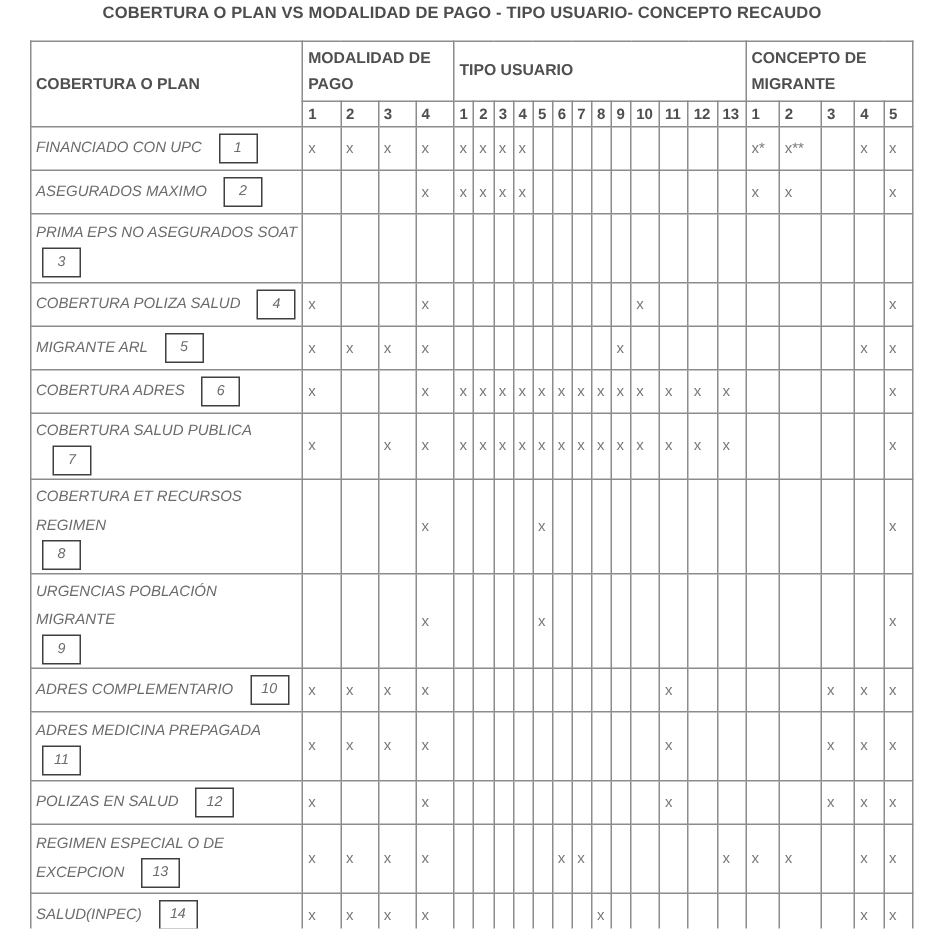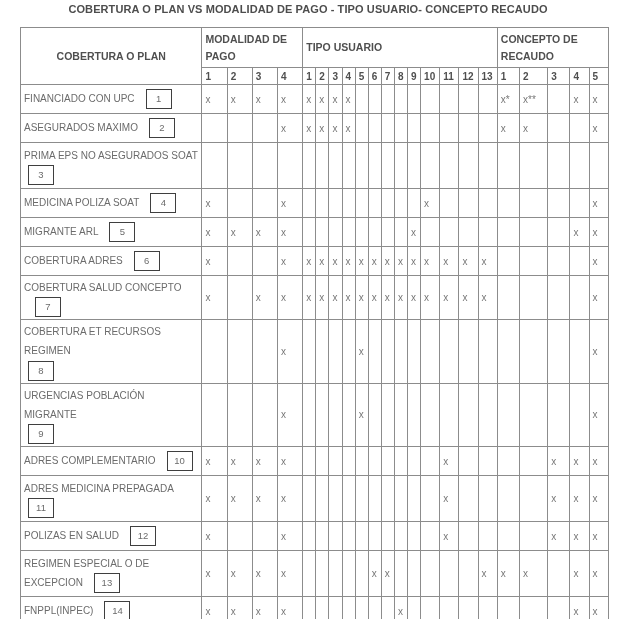--- a/index.html
+++ b/index.html
@@ -28,21 +28,21 @@
     width: 589px;
   }
   table.matrix th, table.matrix td {
     border: 1px solid #8c8c8c;
     padding: 2px 3px;
     vertical-align: middle;
     overflow: hidden;
     box-sizing: border-box;
   }
   th.label-h {
-    text-align: center;
+    text-align: left;
     font-size: 10.5px;
     font-weight: bold;
     color: #4f4f4f;
     padding-left: 5px;
   }
   th.group-h {
     text-align: left;
     font-size: 10.5px;
     font-weight: bold;
     color: #4f4f4f;
@@ -57,20 +57,21 @@
     color: #4f4f4f;
     height: 17px;
     padding-left: 3px;
   }
   td.label-cell {
     font-size: 10px;
     color: #6b6b6b;
     text-align: left;
     padding: 3px 3px 3px 5px;
     line-height: 1.9;
+    font-style: italic;
   }
   td.mark {
     font-size: 10px;
     color: #787878;
     text-align: left;
     padding-left: 4px;
   }
   td.mark.narrow { padding-left: 3px; }
   tr.normal td { height: 29px; }
   tr.tall td { height: 46px; }
@@ -119,21 +120,21 @@
         <col style="width: 28px;">
         <col style="width: 22px;">
         <col style="width: 19px;">
         <col style="width: 19px;">
       </colgroup>
     <thead>
         <tr>
           <th class="label-h" rowspan="2">COBERTURA O PLAN</th>
           <th class="group-h" colspan="4">MODALIDAD DE PAGO</th>
           <th class="group-h" colspan="13">TIPO USUARIO</th>
-          <th class="group-h" colspan="5">CONCEPTO DE RECAUDO</th>
+          <th class="group-h" colspan="5">CONCEPTO DE MIGRANTE</th>
         </tr>
         <tr>
           <th class="num-h">1</th>
           <th class="num-h">2</th>
           <th class="num-h">3</th>
           <th class="num-h">4</th>
           <th class="num-h">1</th>
           <th class="num-h">2</th>
           <th class="num-h">3</th>
           <th class="num-h">4</th>
@@ -223,21 +224,21 @@
           <td class="mark"></td>
           <td class="mark"></td>
           <td class="mark"></td>
           <td class="mark"></td>
           <td class="mark"></td>
           <td class="mark"></td>
           <td class="mark"></td>
           <td class="mark"></td>
         </tr>
         <tr class="normal">
-          <td class="label-cell"><span>MEDICINA POLIZA SOAT</span><span class="numbox">4</span></td>
+          <td class="label-cell"><span>COBERTURA POLIZA SALUD</span><span class="numbox">4</span></td>
           <td class="mark">x</td>
           <td class="mark"></td>
           <td class="mark"></td>
           <td class="mark">x</td>
           <td class="mark narrow"></td>
           <td class="mark narrow"></td>
           <td class="mark narrow"></td>
           <td class="mark narrow"></td>
           <td class="mark narrow"></td>
           <td class="mark narrow"></td>
@@ -298,21 +299,21 @@
           <td class="mark">x</td>
           <td class="mark">x</td>
           <td class="mark">x</td>
           <td class="mark"></td>
           <td class="mark"></td>
           <td class="mark"></td>
           <td class="mark"></td>
           <td class="mark">x</td>
         </tr>
         <tr class="normal">
-          <td class="label-cell"><span>COBERTURA SALUD CONCEPTO</span><span class="numbox">7</span></td>
+          <td class="label-cell"><span>COBERTURA SALUD PUBLICA</span><span class="numbox">7</span></td>
           <td class="mark">x</td>
           <td class="mark"></td>
           <td class="mark">x</td>
           <td class="mark">x</td>
           <td class="mark narrow">x</td>
           <td class="mark narrow">x</td>
           <td class="mark narrow">x</td>
           <td class="mark narrow">x</td>
           <td class="mark narrow">x</td>
           <td class="mark narrow">x</td>
@@ -473,21 +474,21 @@
           <td class="mark"></td>
           <td class="mark"></td>
           <td class="mark">x</td>
           <td class="mark">x</td>
           <td class="mark">x</td>
           <td class="mark"></td>
           <td class="mark">x</td>
           <td class="mark">x</td>
         </tr>
         <tr class="normal">
-          <td class="label-cell"><span>FNPPL(INPEC)</span><span class="numbox">14</span></td>
+          <td class="label-cell"><span>SALUD(INPEC)</span><span class="numbox">14</span></td>
           <td class="mark">x</td>
           <td class="mark">x</td>
           <td class="mark">x</td>
           <td class="mark">x</td>
           <td class="mark narrow"></td>
           <td class="mark narrow"></td>
           <td class="mark narrow"></td>
           <td class="mark narrow"></td>
           <td class="mark narrow"></td>
           <td class="mark narrow"></td>

